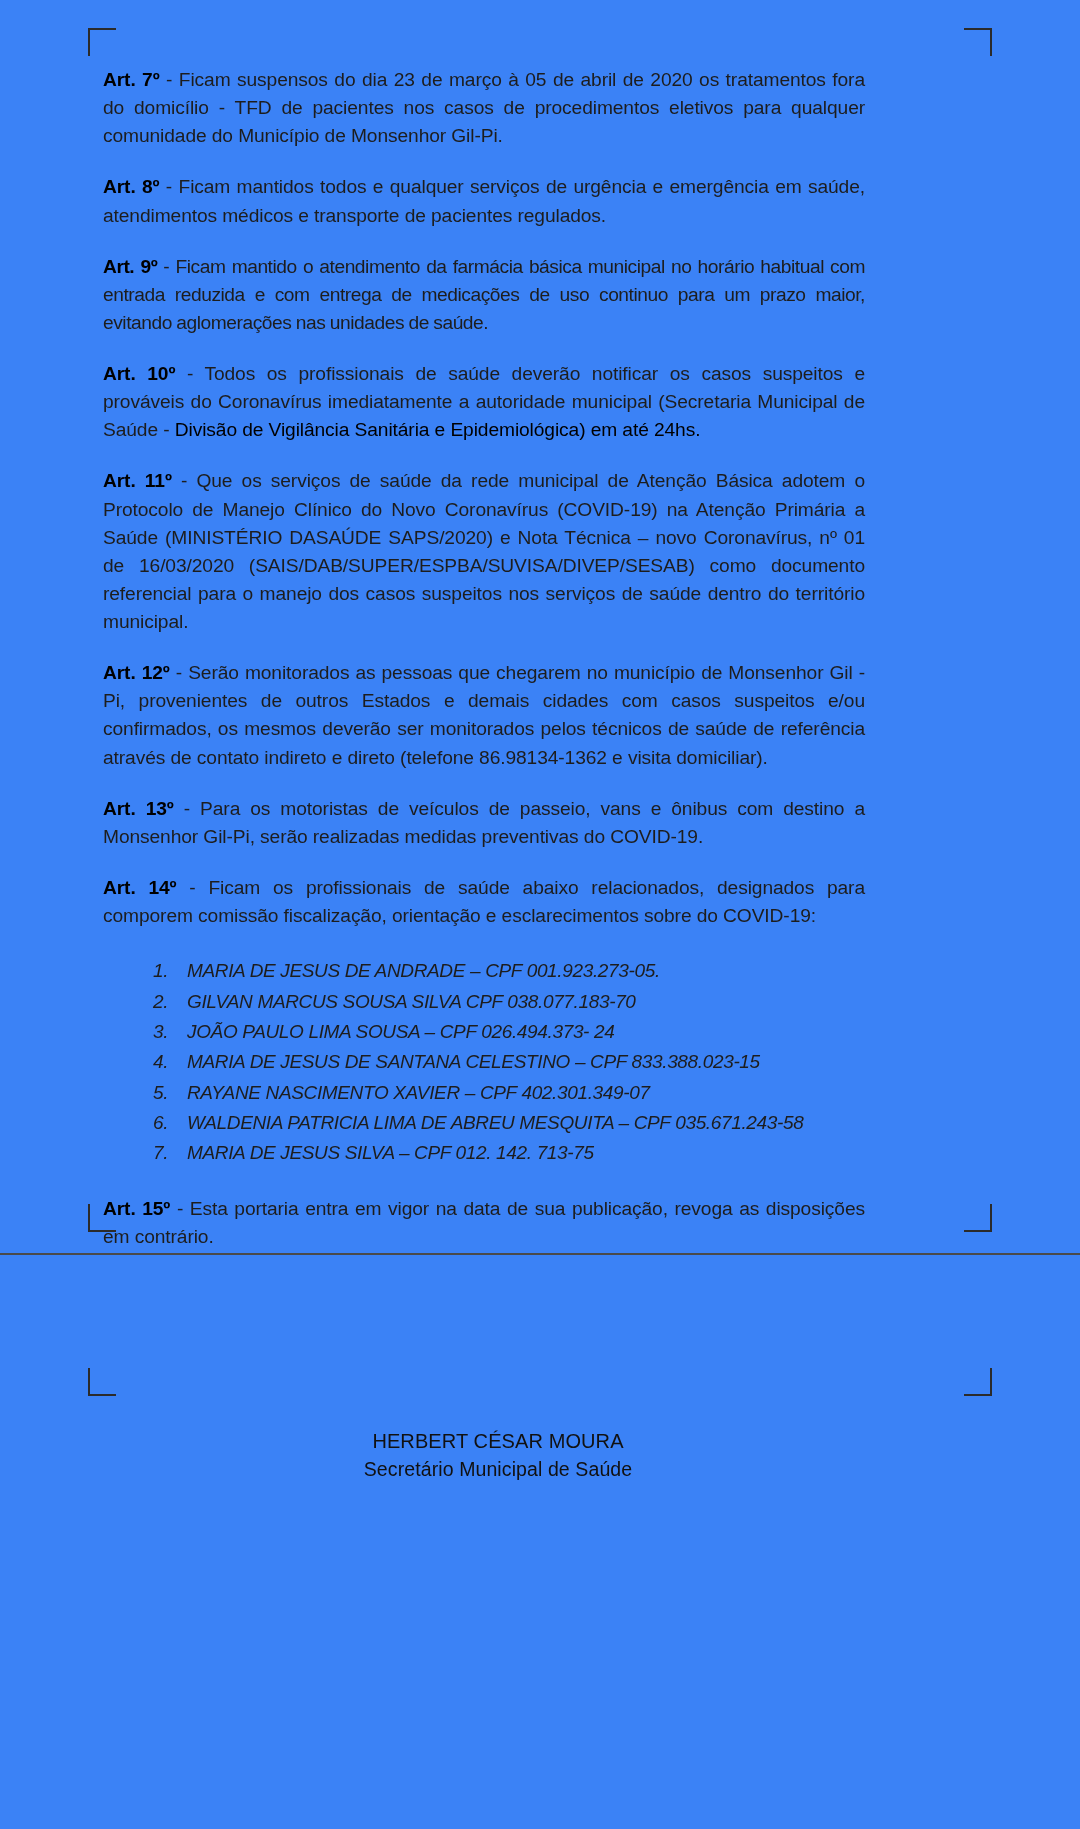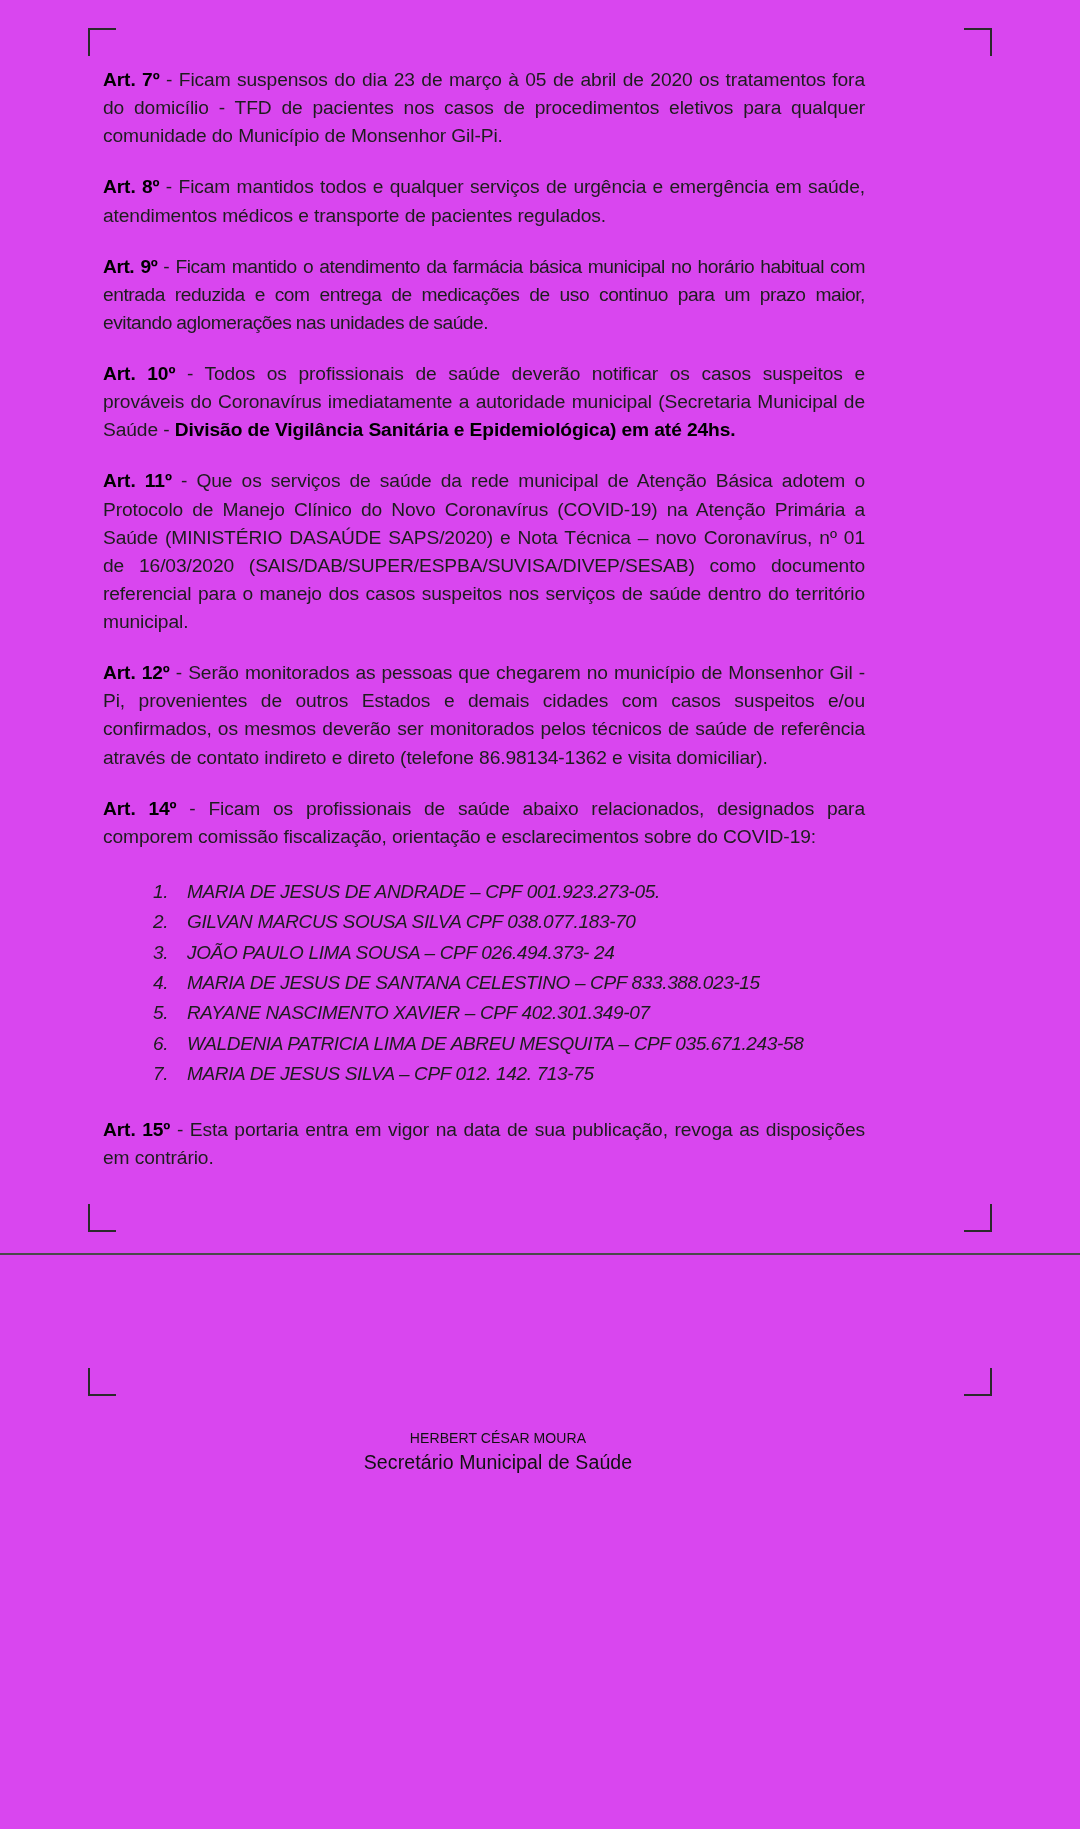--- a/index.html
+++ b/index.html
@@ -13,21 +13,21 @@
     position: relative;
     font-family: "Liberation Sans", sans-serif;
     color: #1b1b1b;
     overflow: hidden;
   }
 
   
   .page {
     position: absolute;
     inset: 0;
-    background: #d946ef;
+    background: #3b82f6;
   }
 
   
   .crop {
     position: absolute;
     width: 26px;
     height: 26px;
     pointer-events: none;
   }
   .crop.tl { top: 28px;  left: 88px;  border-left: 2px solid #2b2b2b; border-top: 2px solid #2b2b2b; }
@@ -64,21 +64,21 @@
     letter-spacing: -0.1px;
     color: #1d1d1d;
   }
   p.art:last-child { margin-bottom: 7px; }
 
   .art-label {
     font-weight: bold;
     color: #000000;
   }
   .emph {
-    font-weight: 700;
+    font-weight: 400;
     color: #000000;
   }
 
   
   p.art.narrow {
     letter-spacing: -0.45px;
     word-spacing: -0.5px;
   }
 
   
@@ -109,21 +109,21 @@
     letter-spacing: -0.2px;
     color: #1d1d1d;
     margin: 0 0 42px 0;
   }
   .sign-block {
     text-align: center;
     width: 660px;
     margin: 0 auto;
   }
   .sign-name {
-    font-size: 14px;
+    font-size: 20px;
     letter-spacing: 0.1px;
     color: #111111;
     margin: 0 0 5px 0;
   }
   .sign-role {
     font-size: 19.5px;
     font-weight: normal;
     letter-spacing: 0.1px;
     color: #111111;
     margin: 0;
@@ -150,20 +150,21 @@
     <p class="art"><span class="art-label">Art. 8º</span><span> - </span><span>Ficam mantidos todos e qualquer serviços de urgência e emergência em saúde, atendimentos médicos e transporte de pacientes regulados.</span></p>
 
     <p class="art narrow"><span class="art-label">Art. 9º</span><span> - </span><span>Ficam mantido o atendimento da farmácia básica municipal no horário habitual com entrada reduzida e com entrega de medicações de uso continuo para um prazo maior, evitando aglomerações nas unidades de saúde.</span></p>
 
     <p class="art"><span class="art-label">Art. 10º</span><span> - </span><span>Todos os profissionais de saúde deverão notificar os casos suspeitos e prováveis do Coronavírus imediatamente a autoridade municipal (Secretaria Municipal de Saúde - </span><span class="emph">Divisão de Vigilância Sanitária e Epidemiológica) em até 24hs.</span></p>
 
     <p class="art"><span class="art-label">Art. 11º</span><span> - </span><span>Que os serviços de saúde da rede municipal de Atenção Básica adotem o Protocolo de Manejo Clínico do Novo Coronavírus (COVID-19) na Atenção Primária a Saúde (MINISTÉRIO DASAÚDE SAPS/2020) e Nota Técnica – novo Coronavírus, nº 01 de 16/03/2020 (SAIS/DAB/SUPER/ESPBA/SUVISA/DIVEP/SESAB) como documento referencial para o manejo dos casos suspeitos nos serviços de saúde dentro do território municipal.</span></p>
 
     <p class="art"><span class="art-label">Art. 12º</span><span> - </span><span>Serão monitorados as pessoas que chegarem no município de Monsenhor Gil -Pi, provenientes de outros Estados e demais cidades com casos suspeitos e/ou confirmados, os mesmos deverão ser monitorados pelos técnicos de saúde de referência através de contato indireto e direto (telefone 86.98134-1362 e visita domiciliar).</span></p>
 
+    <p class="art"><span class="art-label">Art. 13º</span><span> - </span><span>Para os motoristas de veículos de passeio, vans e ônibus com destino a Monsenhor Gil-Pi, serão realizadas medidas preventivas do COVID-19.</span></p>
 
     <p class="art"><span class="art-label">Art. 14º</span><span> - </span><span>Ficam os profissionais de saúde abaixo relacionados, designados para comporem comissão fiscalização, orientação e esclarecimentos sobre do COVID-19:</span></p>
 
     <ol class="members">
       <li>MARIA DE JESUS DE ANDRADE – CPF 001.923.273-05.</li>
       <li>GILVAN MARCUS SOUSA SILVA CPF 038.077.183-70</li>
       <li>JOÃO PAULO LIMA SOUSA – CPF 026.494.373- 24</li>
       <li>MARIA DE JESUS DE SANTANA CELESTINO – CPF 833.388.023-15</li>
       <li>RAYANE NASCIMENTO XAVIER – CPF 402.301.349-07</li>
       <li>WALDENIA PATRICIA LIMA DE ABREU MESQUITA – CPF 035.671.243-58</li>

